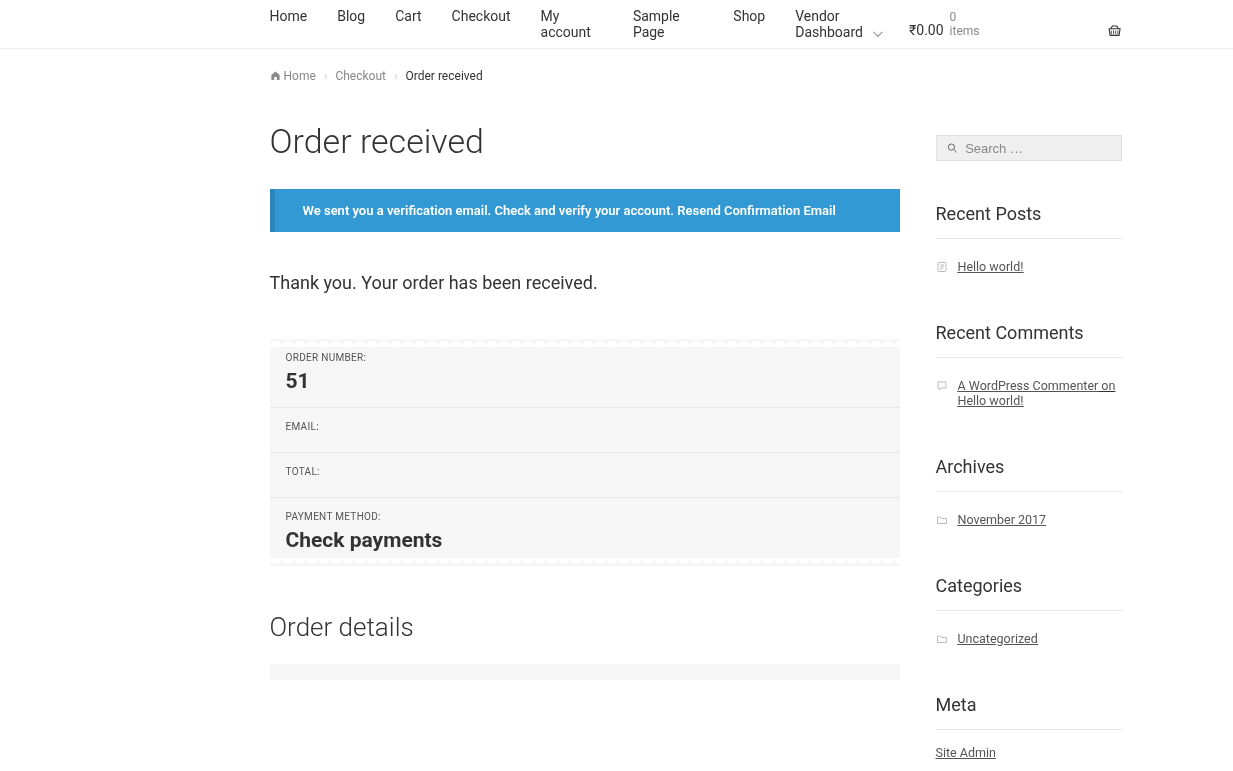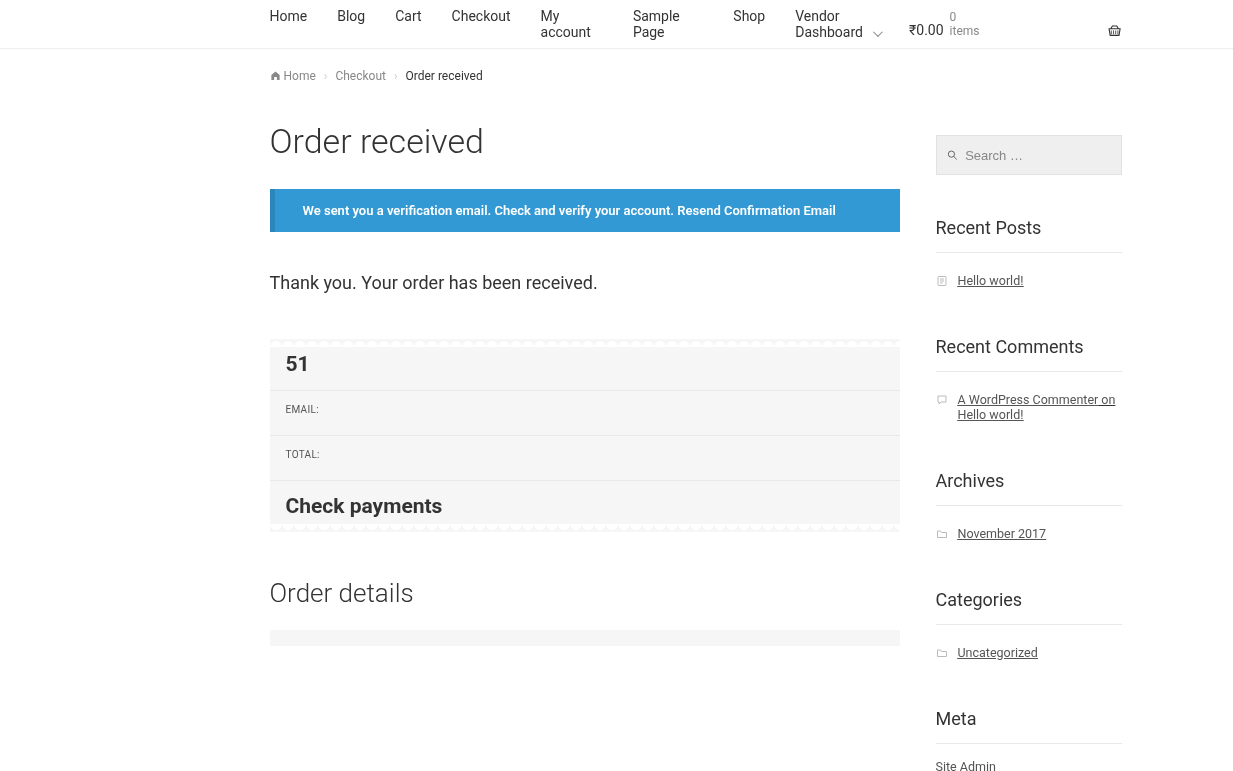--- a/index.html
+++ b/index.html
@@ -155,21 +155,21 @@
     background: #f6f6f6;
     height: 16px;
   }
 
   
   .search-box {
     background: #f0efef;
     border: 1px solid #e2e2e2;
     display: flex;
     align-items: center;
-    height: 40px;
+    height: 26px;
     padding: 0 10px;
     margin-top: 32px;
   }
   .search-box .mag {
     width: 12px; height: 12px; stroke: #555; stroke-width: 2; fill: none;
     margin-right: 8px;
   }
   .search-box input {
     border: none;
     background: transparent;
@@ -254,29 +254,31 @@
     <h1 class="page-title">Order received</h1>
 
     <div class="notice">
       <span>We sent you a verification email. Check and verify your account. </span><a href="#">Resend Confirmation Email</a>
     </div>
 
     <p class="thanks">Thank you. Your order has been received.</p>
 
     <div class="order-overview">
       <div class="ov-row">
+        <div class="ov-label">ORDER NUMBER:</div>
         <div class="ov-value">51</div>
       </div>
       <div class="ov-row">
         <div class="ov-label">EMAIL:</div>
       </div>
       <div class="ov-row">
         <div class="ov-label">TOTAL:</div>
       </div>
       <div class="ov-row">
+        <div class="ov-label">PAYMENT METHOD:</div>
         <div class="ov-value">Check payments</div>
       </div>
     </div>
 
     <h2 class="section-title">Order details</h2>
     <div class="details-placeholder"></div>
   </div>
 
   <aside class="sidebar">
     <div class="search-box">

